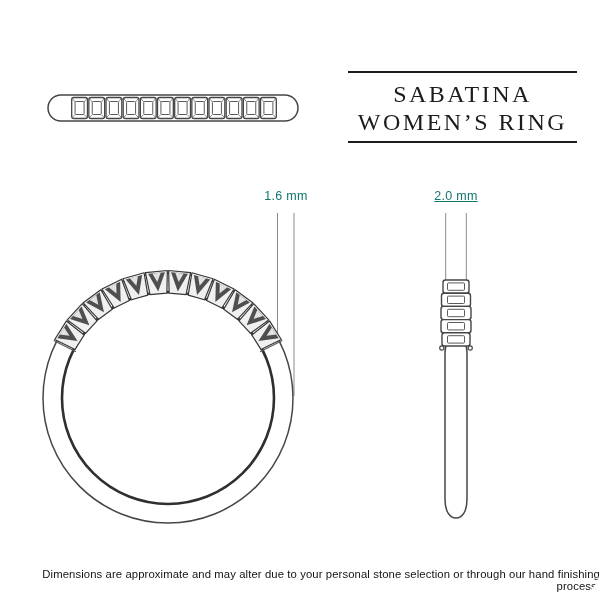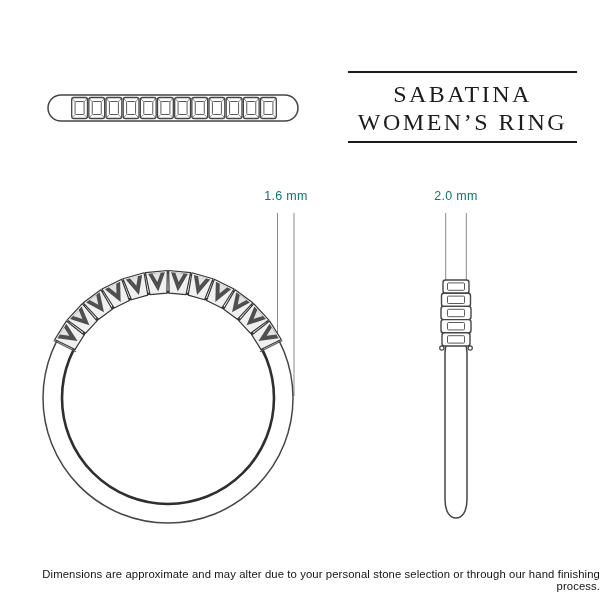--- a/index.html
+++ b/index.html
@@ -1,33 +1,34 @@
 <!DOCTYPE html>
 <html><head>
 <meta charset="utf-8">
 <style>
   html,body{margin:0;padding:0;background:#fff;}
   .canvas{
     position:relative;width:600px;height:600px;background:#fff;overflow:hidden;
     font-family:"Liberation Sans","DejaVu Sans",sans-serif;
+    border-radius:32px;
   }
   #drawing{position:absolute;left:0;top:0;}
   .title-block{
     position:absolute;left:348px;top:71px;width:229px;
     border-top:2px solid #1c1c1c;border-bottom:2px solid #1c1c1c;
     padding:7px 0 5px;text-align:center;
     font-family:"Liberation Serif","DejaVu Serif",serif;
     color:#1c1c1c;font-size:24px;letter-spacing:2.5px;line-height:28px;
   }
   .dim-label{
     position:absolute;top:189px;transform:translateX(-50%);
     font-size:12.5px;color:#0f766e;white-space:nowrap;letter-spacing:0.3px;
   }
   #dim-thickness{left:286px;}
-  #dim-width{left:456px;}
+  #dim-width{left:456px;text-decoration:underline;}
   .disclaimer{
     position:absolute;left:0;top:568px;width:600px;text-align:right;
     font-size:11.3px;color:#141414;letter-spacing:0.1px;
   }
 </style>
 </head>
 <body>
 
 <div class="canvas">
 

